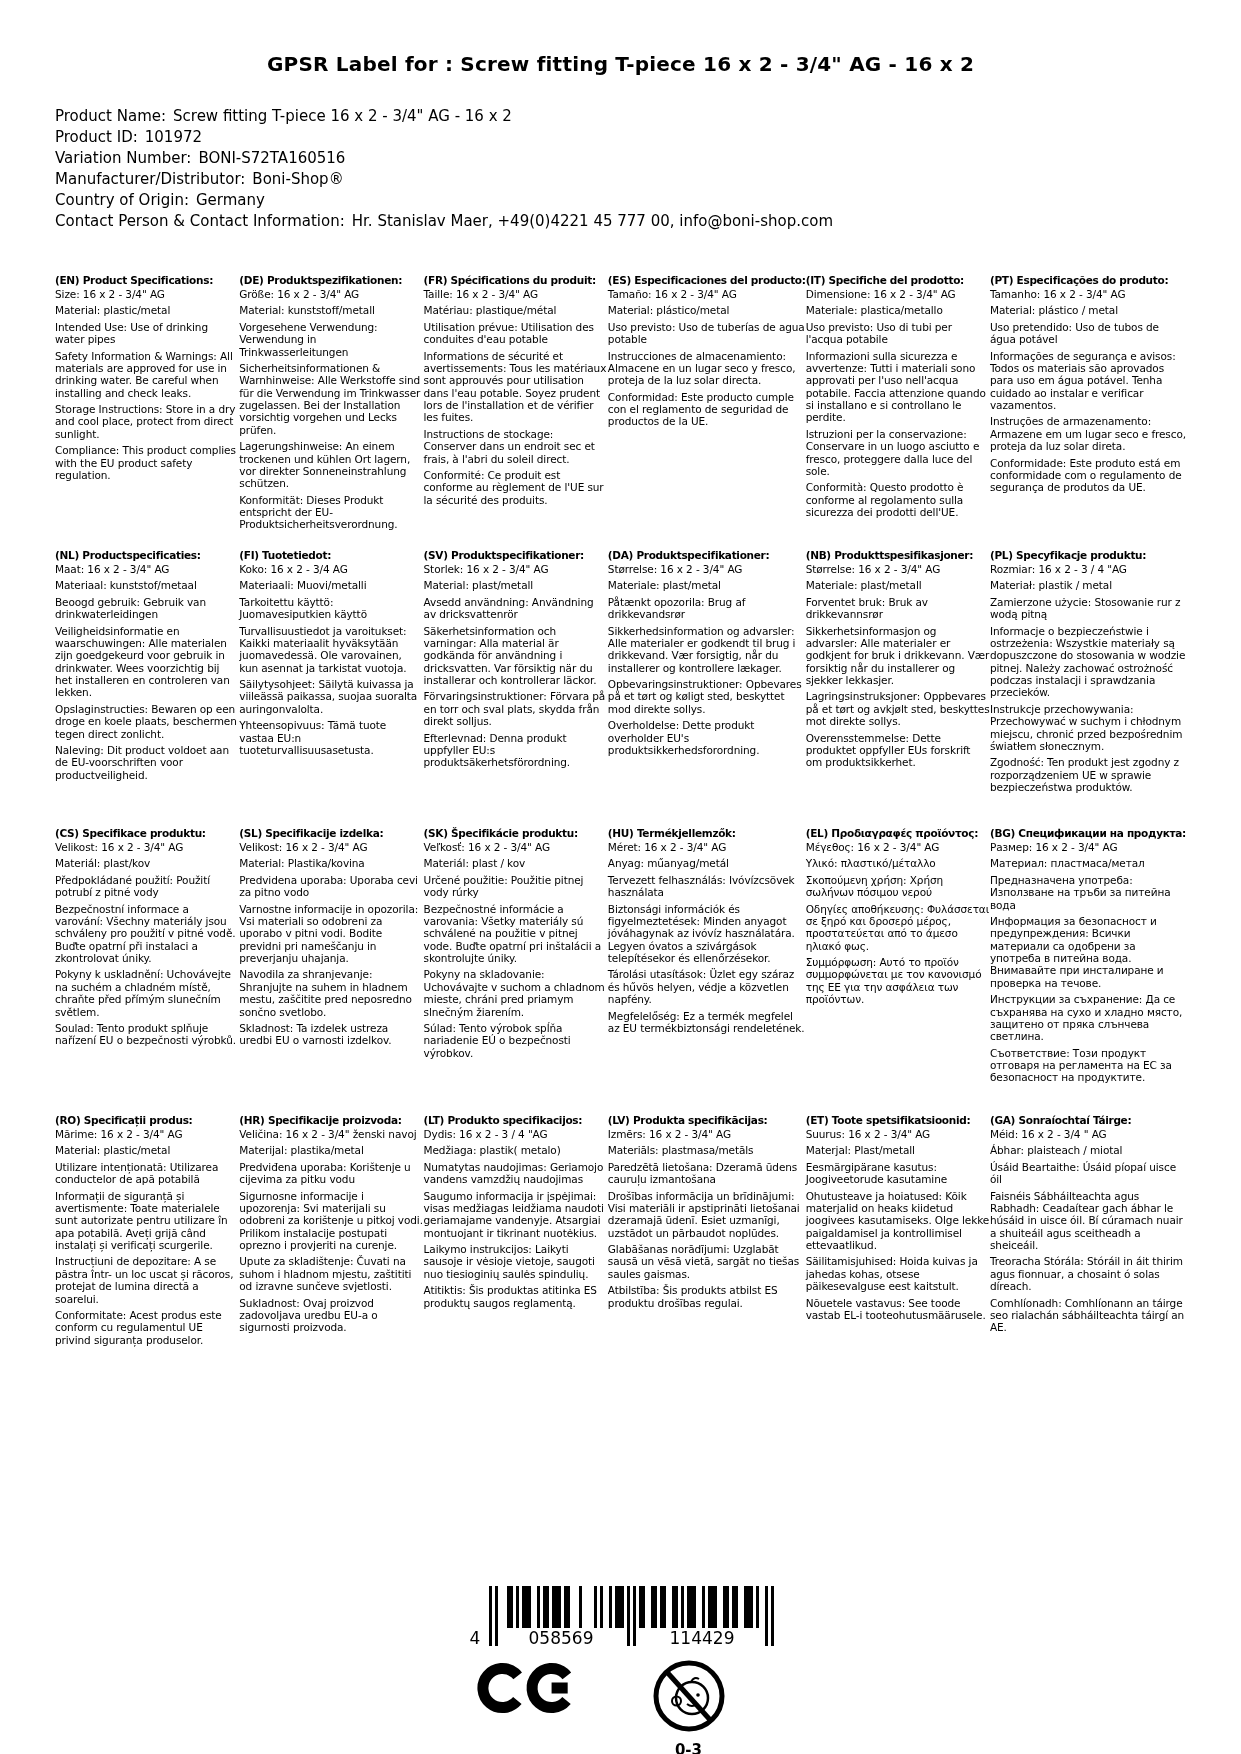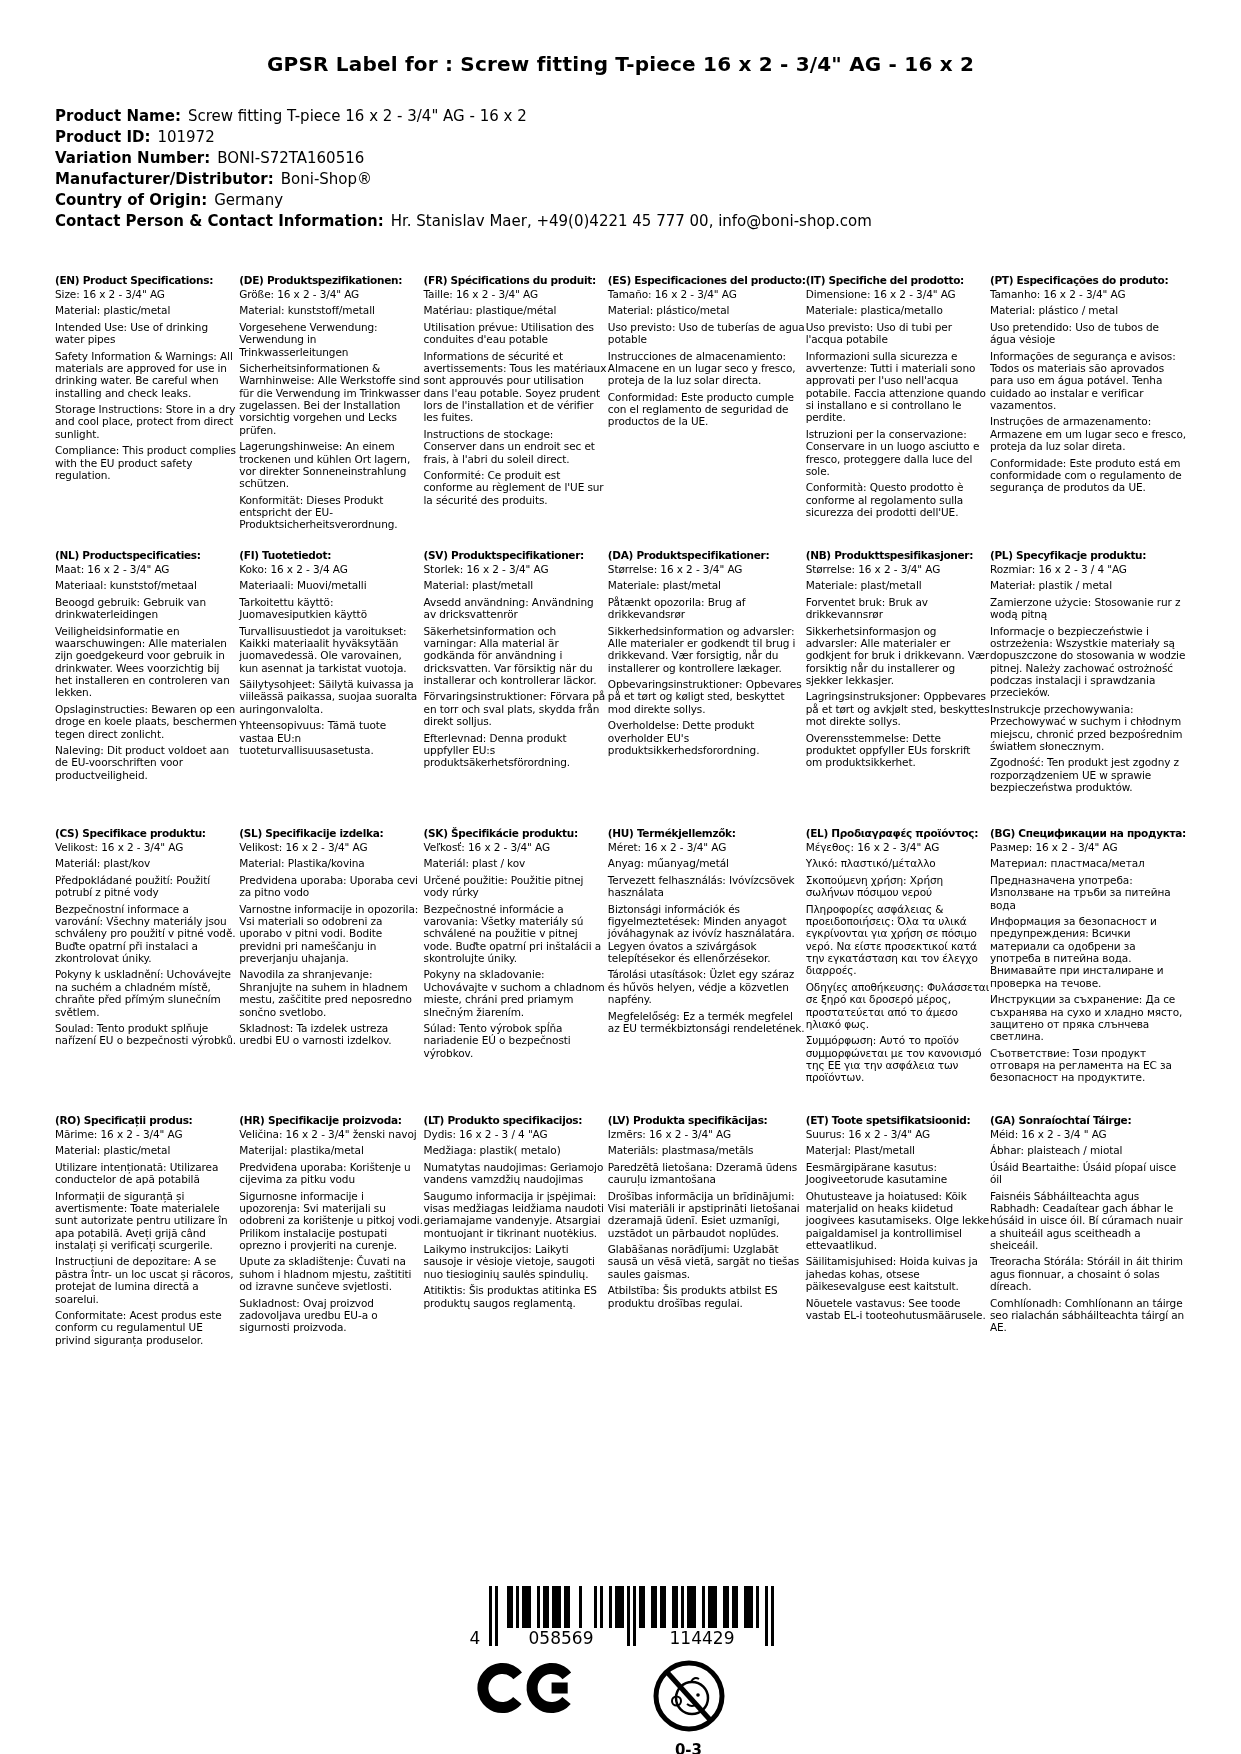--- a/index.html
+++ b/index.html
@@ -6,21 +6,21 @@
   .page{
     width:1241px;height:1754px;background:#fff;color:#000;
     font-family:"DejaVu Sans", sans-serif;
     padding:0 55px;box-sizing:border-box;overflow:hidden;position:relative;margin:0 auto;
   }
   .title{
     text-align:center;font-size:20px;font-weight:bold;margin:52px 0 0;letter-spacing:.2px;
   }
   .product-info{margin-top:30px;font-size:15px;line-height:21px;}
   .pi-row{white-space:nowrap;}
-  .pi-label{font-weight:bold;}
+  .pi-label{font-weight:normal;}
   .pi-value{margin-left:7px;text-align:center;}
   .spec-grid{
     margin-top:42px;display:grid;grid-template-columns:repeat(6,1fr);
     grid-template-rows:275px 278px 287px auto;
   }
   .spec-block{overflow:visible;}
   .spec-heading{
     font-weight:bold;font-size:10.5px;white-space:nowrap;letter-spacing:-.3px;margin:0 0 2px;
   }
   .spec-par{margin:0 0 4px;font-size:10.5px;line-height:1.18;letter-spacing:-.1px;}
@@ -94,21 +94,21 @@
         <p class="spec-par">Materiale: plastica/metallo</p>
         <p class="spec-par">Uso previsto: Uso di tubi per l'acqua potabile</p>
         <p class="spec-par">Informazioni sulla sicurezza e avvertenze: Tutti i materiali sono approvati per l'uso nell'acqua potabile. Faccia attenzione quando si installano e si controllano le perdite.</p>
         <p class="spec-par">Istruzioni per la conservazione: Conservare in un luogo asciutto e fresco, proteggere dalla luce del sole.</p>
         <p class="spec-par">Conformità: Questo prodotto è conforme al regolamento sulla sicurezza dei prodotti dell'UE.</p>
       </div>
       <div class="spec-block">
         <div class="spec-heading">(PT) Especificações do produto:</div>
         <p class="spec-par">Tamanho: 16 x 2 - 3/4" AG</p>
         <p class="spec-par">Material: plástico / metal</p>
-        <p class="spec-par">Uso pretendido: Uso de tubos de água vėsioje</p>
+        <p class="spec-par">Uso pretendido: Uso de tubos de água potável</p>
         <p class="spec-par">Informações de segurança e avisos: Todos os materiais são aprovados para uso em água potável. Tenha cuidado ao instalar e verificar vazamentos.</p>
         <p class="spec-par">Instruções de armazenamento: Armazene em um lugar seco e fresco, proteja da luz solar direta.</p>
         <p class="spec-par">Conformidade: Este produto está em conformidade com o regulamento de segurança de produtos da UE.</p>
       </div>
       <div class="spec-block">
         <div class="spec-heading">(NL) Productspecificaties:</div>
         <p class="spec-par">Maat: 16 x 2 - 3/4" AG</p>
         <p class="spec-par">Materiaal: kunststof/metaal</p>
         <p class="spec-par">Beoogd gebruik: Gebruik van drinkwaterleidingen</p>
         <p class="spec-par">Veiligheidsinformatie en waarschuwingen: Alle materialen zijn goedgekeurd voor gebruik in drinkwater. Wees voorzichtig bij het installeren en controleren van lekken.</p>
@@ -194,21 +194,20 @@
         <p class="spec-par">Tervezett felhasználás: Ivóvízcsövek használata</p>
         <p class="spec-par">Biztonsági információk és figyelmeztetések: Minden anyagot jóváhagynak az ivóvíz használatára. Legyen óvatos a szivárgások telepítésekor és ellenőrzésekor.</p>
         <p class="spec-par">Tárolási utasítások: Üzlet egy száraz és hűvös helyen, védje a közvetlen napfény.</p>
         <p class="spec-par">Megfelelőség: Ez a termék megfelel az EU termékbiztonsági rendeletének.</p>
       </div>
       <div class="spec-block">
         <div class="spec-heading">(EL) Προδιαγραφές προϊόντος:</div>
         <p class="spec-par">Μέγεθος: 16 x 2 - 3/4" AG</p>
         <p class="spec-par">Υλικό: πλαστικό/μέταλλο</p>
         <p class="spec-par">Σκοπούμενη χρήση: Χρήση σωλήνων πόσιμου νερού</p>
-        <p class="spec-par">Πληροφορίες ασφάλειας &amp; προειδοποιήσεις: Όλα τα υλικά εγκρίνονται για χρήση σε πόσιμο νερό. Να είστε προσεκτικοί κατά την εγκατάσταση και τον έλεγχο διαρροές.</p>
         <p class="spec-par">Οδηγίες αποθήκευσης: Φυλάσσεται σε ξηρό και δροσερό μέρος, προστατεύεται από το άμεσο ηλιακό φως.</p>
         <p class="spec-par">Συμμόρφωση: Αυτό το προϊόν συμμορφώνεται με τον κανονισμό της ΕΕ για την ασφάλεια των προϊόντων.</p>
       </div>
       <div class="spec-block">
         <div class="spec-heading">(BG) Спецификации на продукта:</div>
         <p class="spec-par">Размер: 16 x 2 - 3/4" AG</p>
         <p class="spec-par">Материал: пластмаса/метал</p>
         <p class="spec-par">Предназначена употреба: Използване на тръби за питейна вода</p>
         <p class="spec-par">Информация за безопасност и предупреждения: Всички материали са одобрени за употреба в питейна вода. Внимавайте при инсталиране и проверка на течове.</p>
         <p class="spec-par">Инструкции за съхранение: Да се съхранява на сухо и хладно място, защитено от пряка слънчева светлина.</p>

